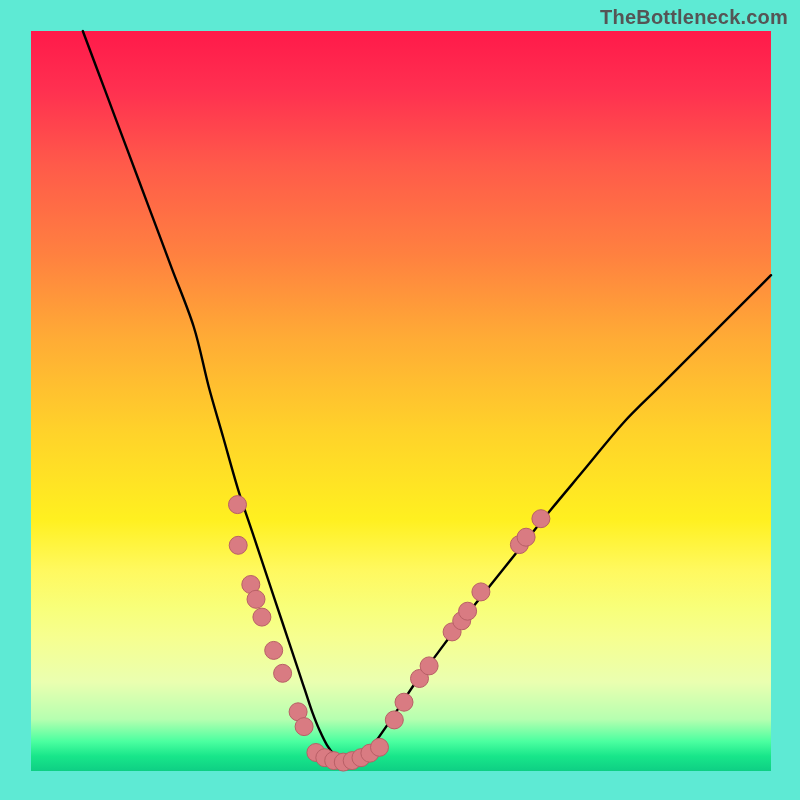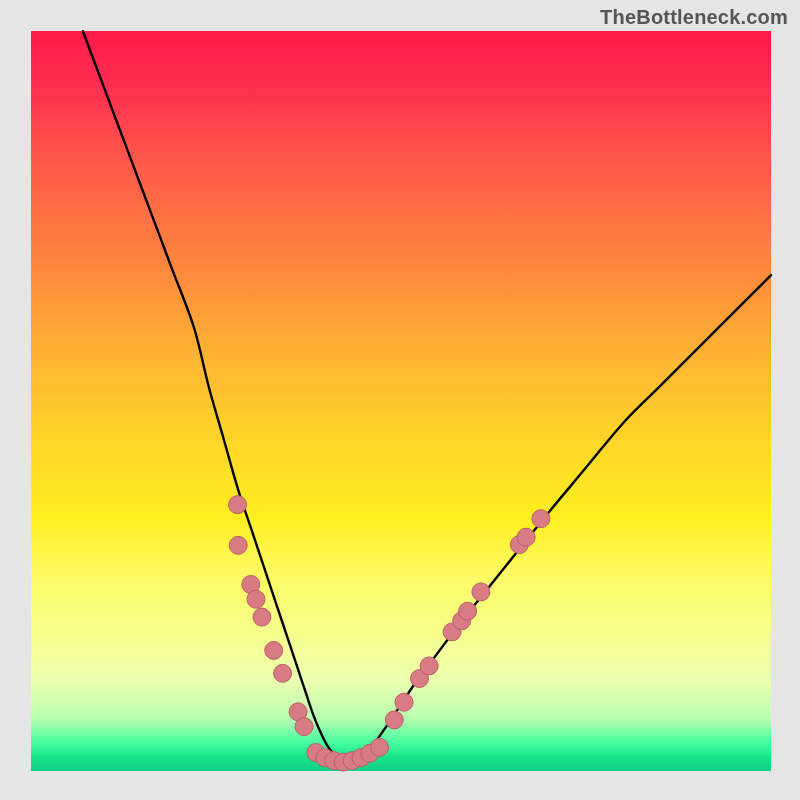--- a/index.html
+++ b/index.html
@@ -8,21 +8,21 @@
     width: 800px;
     height: 800px;
     background: #000;
     overflow: hidden;
     font-family: Arial, sans-serif;
   }
   .frame {
     position: absolute;
     left: 0; top: 0;
     width: 800px; height: 800px;
-    background: #e5e5e5;
+    background: #5eead4;
   }
   .plot {
     position: absolute;
     left: 31px;
     top: 31px;
     width: 740px;
     height: 740px;
     
     background: linear-gradient(to bottom,
       #ff1a4a 0%,

